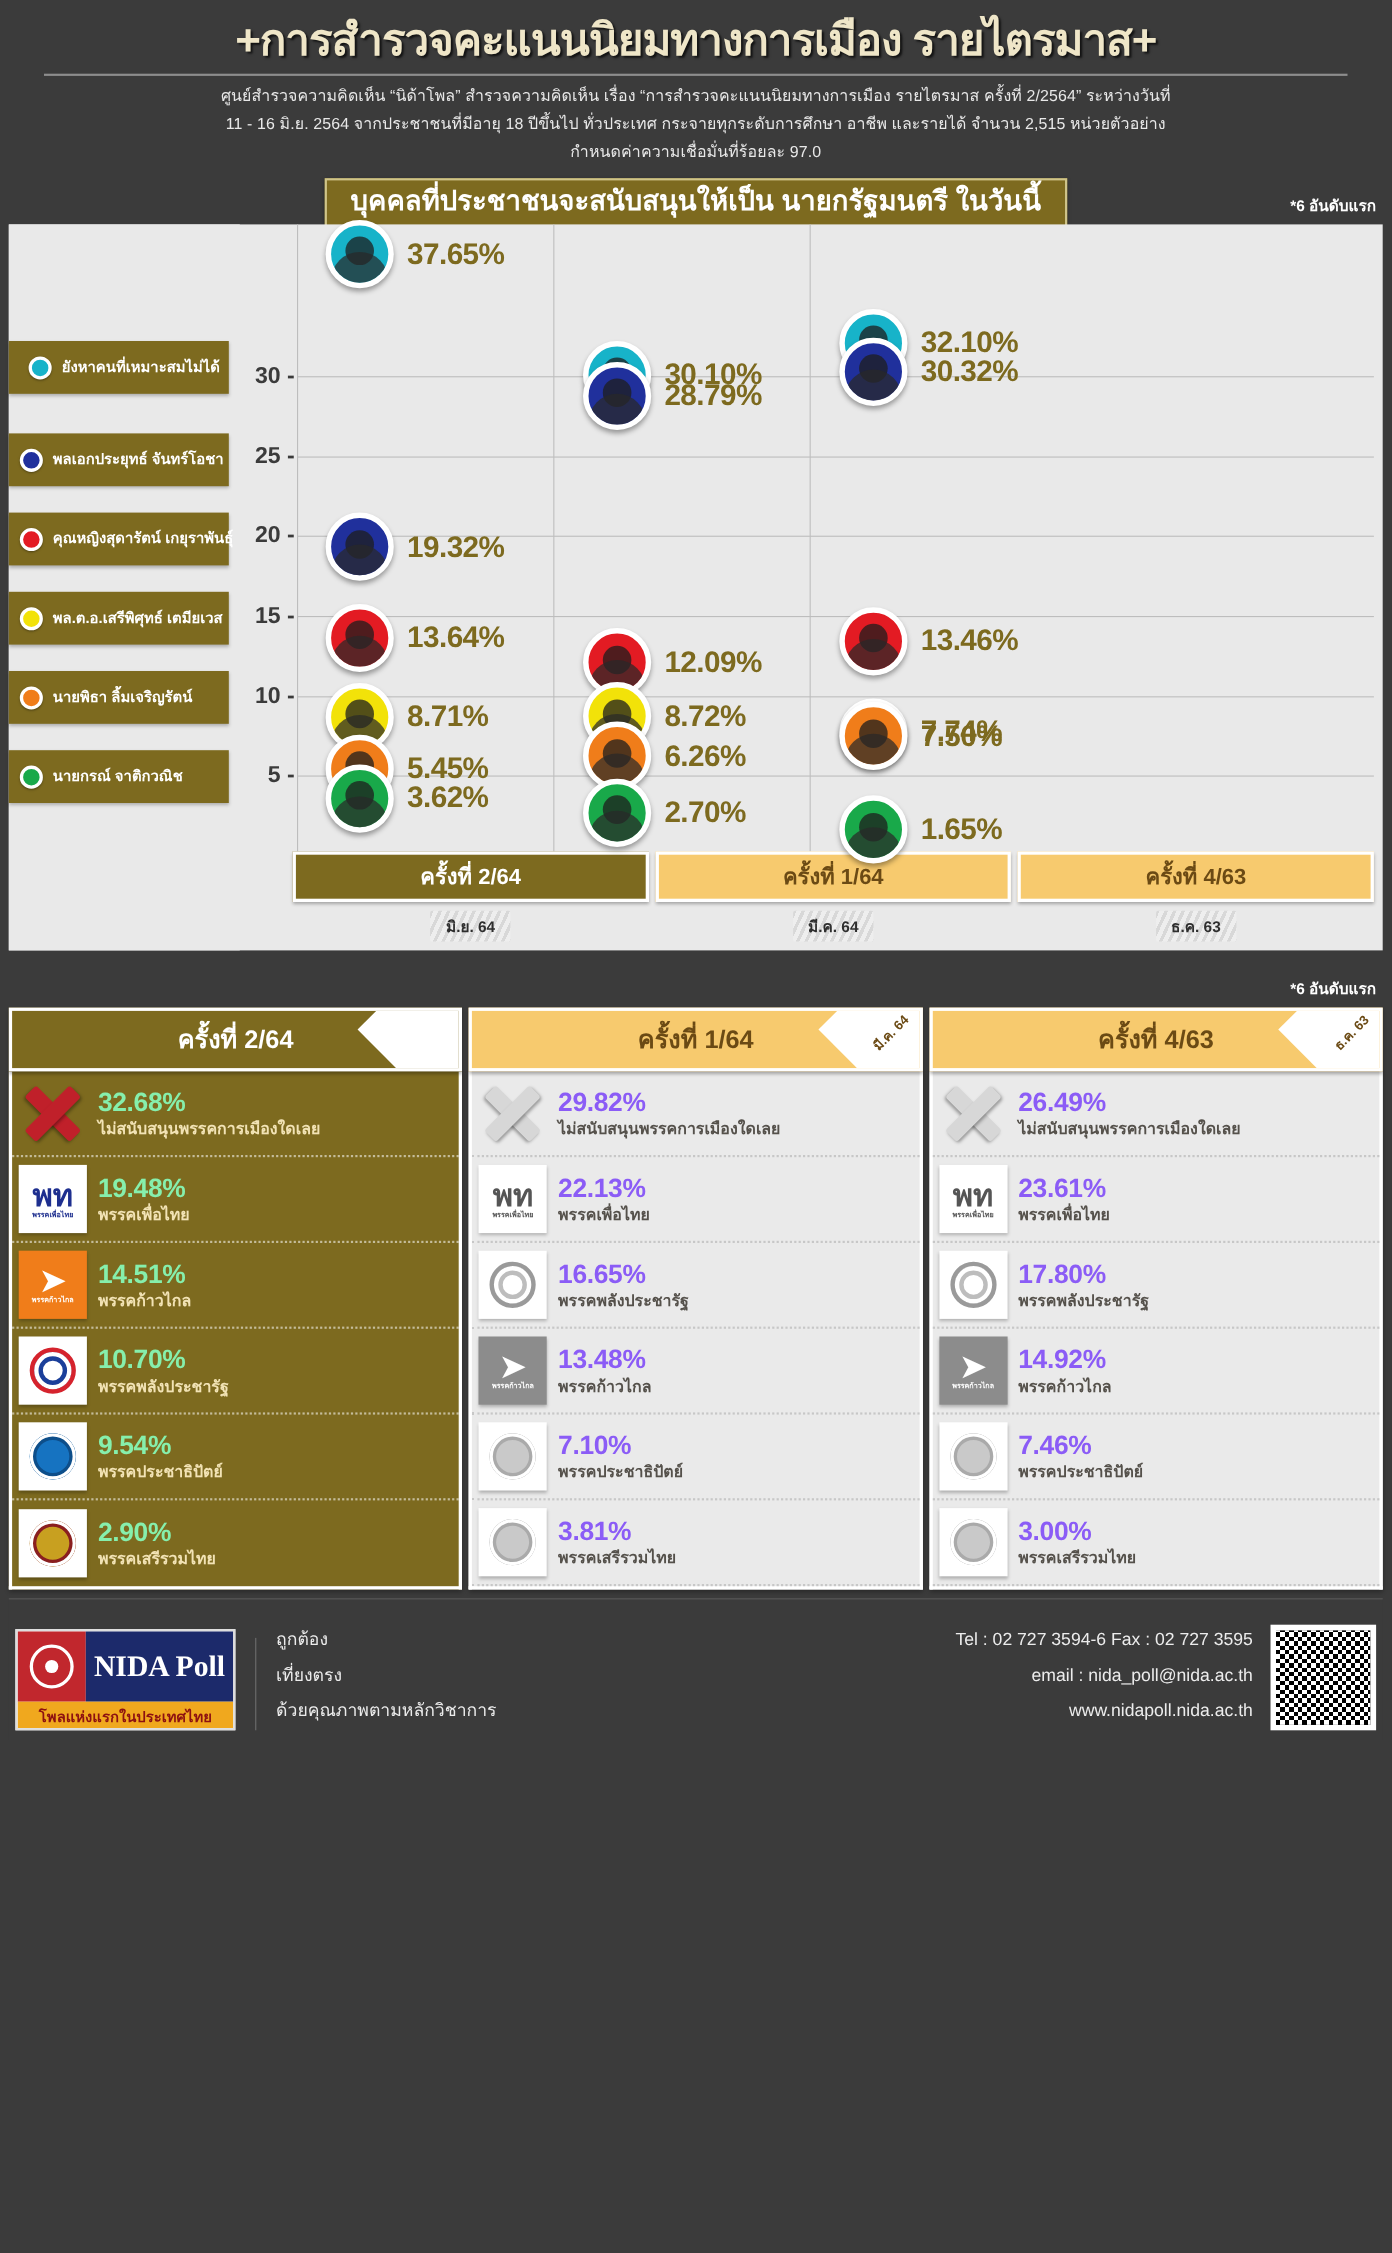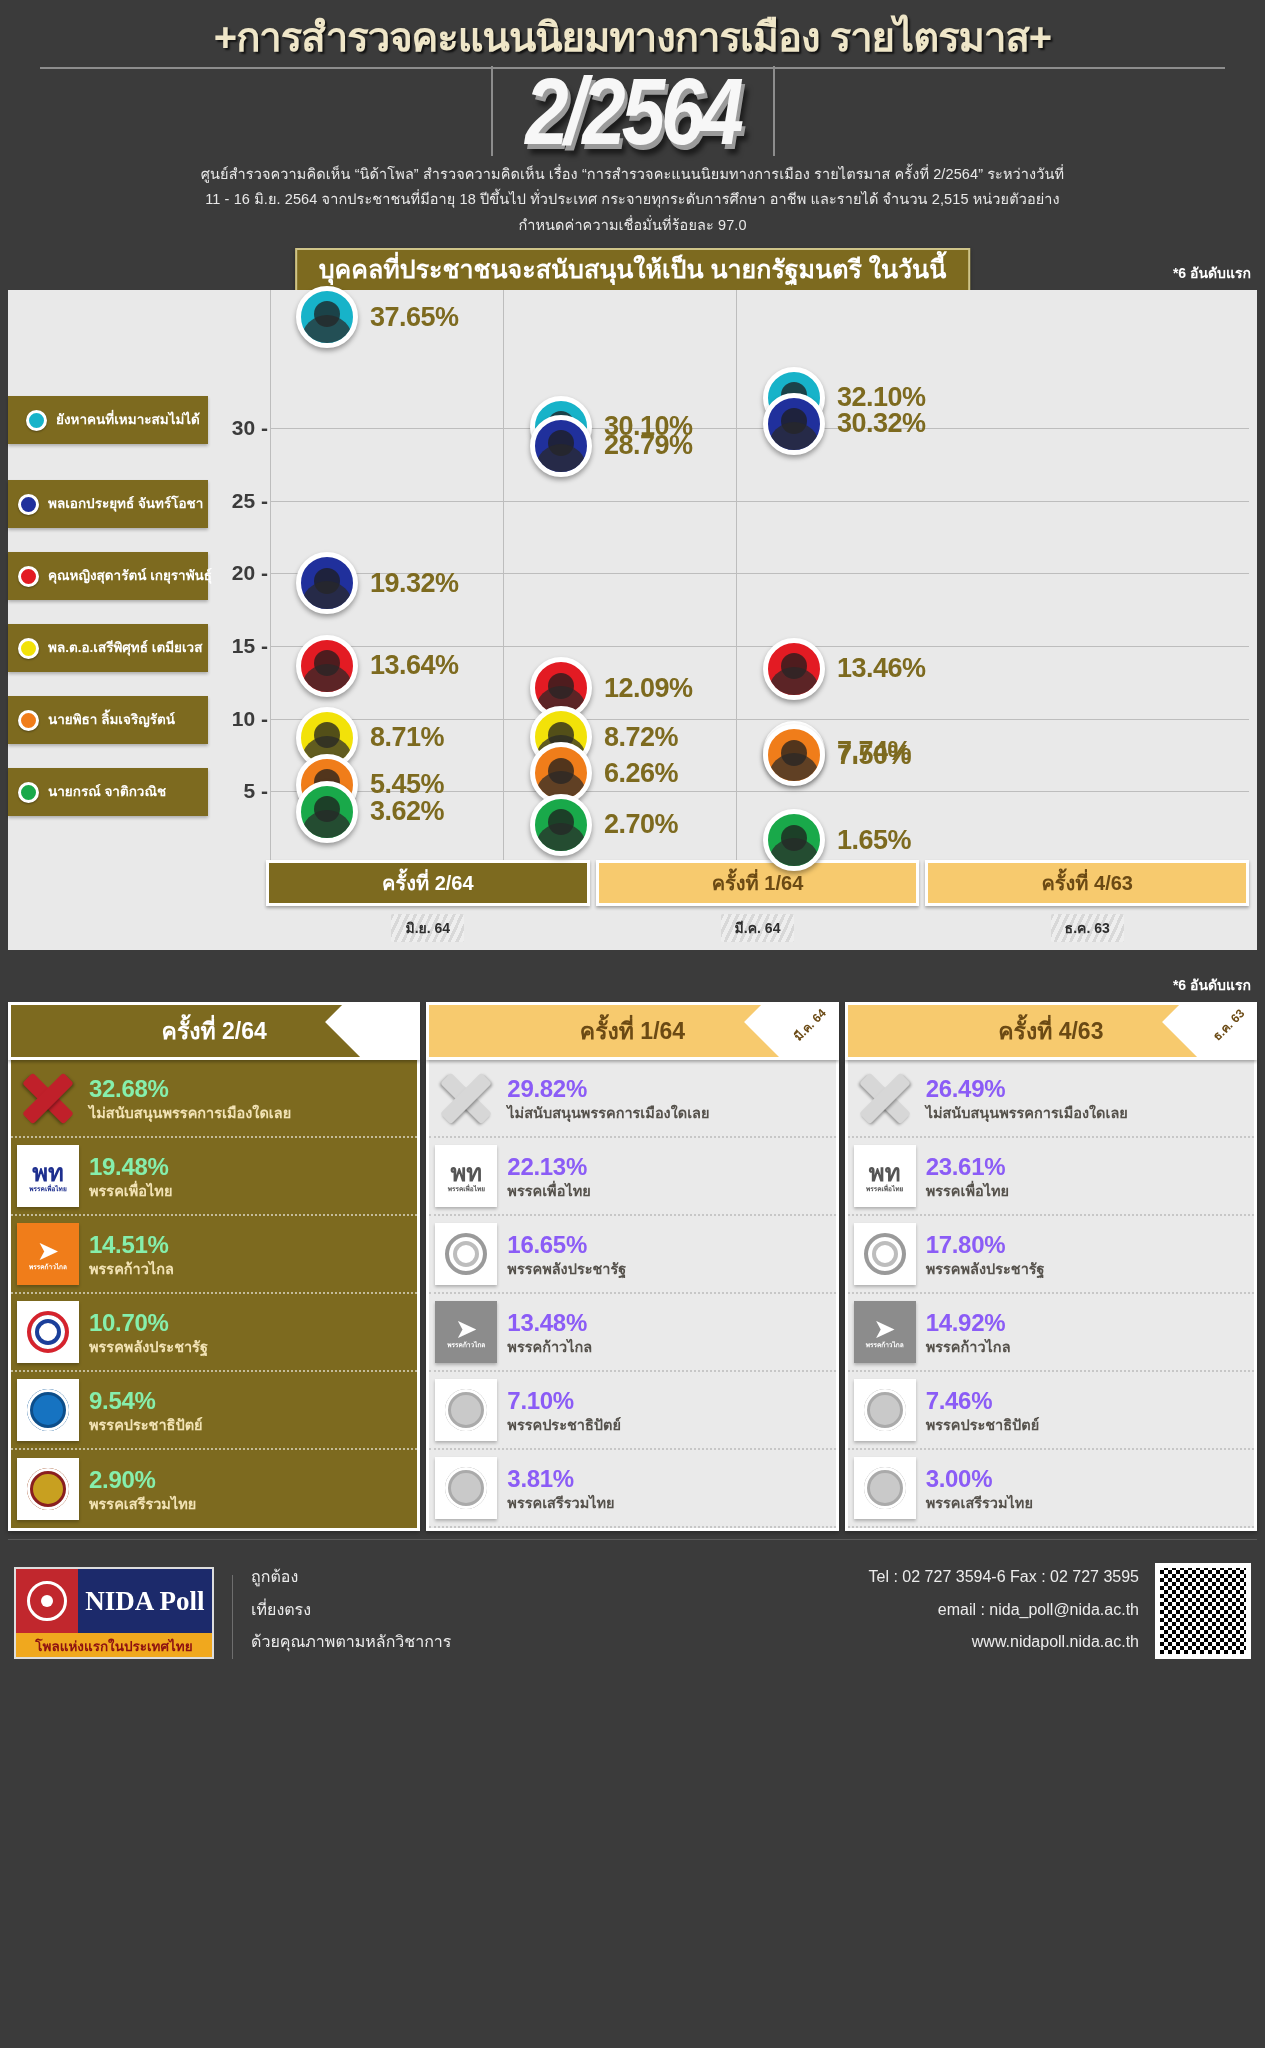--- a/index.html
+++ b/index.html
@@ -173,21 +173,21 @@
   .xmark{ position:relative;width:58px;height:58px;}
   .xmark span{
     position:absolute; left:50%; top:50%; width:58px;height:15px;
     border-radius:3px; margin-left:-29px;margin-top:-7px;
     box-shadow:0 2px 3px rgba(0,0,0,.35);
   }
   .xmark span:first-child{transform:rotate(45deg);}
   .xmark span:last-child{transform:rotate(-45deg);}
 
   .logo-txt{ font-size:10px;font-weight:bold;text-align:center;line-height:1.05;}
-  .logo-big{ font-size:24px; font-weight:bold; display:block;}
+  .logo-big{ font-size:28px; font-weight:bold; display:block;}
   .logo-sub{ font-size:6.5px; display:block; margin-top:1px;}
   .ring{ width:42px;height:42px;border-radius:50%; position:relative;}
 
   
   #footer{
     margin:8px 8px 0 8px; background:#3b3b3b; display:flex; align-items:flex-end;
     border-top:1px solid #5a5a5a; padding:8px 6px; height:128px;
   }
   .nida-logo{
     width:200px;height:92px;flex:0 0 auto;border:2px solid #ddd;
@@ -212,25 +212,20 @@
       repeating-linear-gradient(0deg,#000 0 4px,#fff 4px 8px);
     background-blend-mode:difference;
   }
 </style>
 </head>
 <body>
 
 <div id="header">
   <div class="main-title">+การสำรวจคะแนนนิยมทางการเมือง รายไตรมาส+</div>
   <div class="rule-wrap"></div>
-  <div class="quarter-box">
-    <div class="vbar l"></div>
-    <div class="vbar r"></div>
-    <div class="quarter-num">2/2564</div>
-  </div>
   <div class="desc">
     <div>ศูนย์สำรวจความคิดเห็น “นิด้าโพล” สำรวจความคิดเห็น เรื่อง “การสำรวจคะแนนนิยมทางการเมือง รายไตรมาส ครั้งที่ 2/2564” ระหว่างวันที่</div>
     <div>11 - 16  มิ.ย. 2564  จากประชาชนที่มีอายุ  18  ปีขึ้นไป ทั่วประเทศ กระจายทุกระดับการศึกษา อาชีพ และรายได้ จำนวน 2,515 หน่วยตัวอย่าง</div>
     <div>กำหนดค่าความเชื่อมั่นที่ร้อยละ 97.0</div>
   </div>
 </div>
 
 <div id="chart-section">
   <div class="sec-head">
     <div class="sec-title">บุคคลที่ประชาชนจะสนับสนุนให้เป็น นายกรัฐมนตรี ในวันนี้</div>

